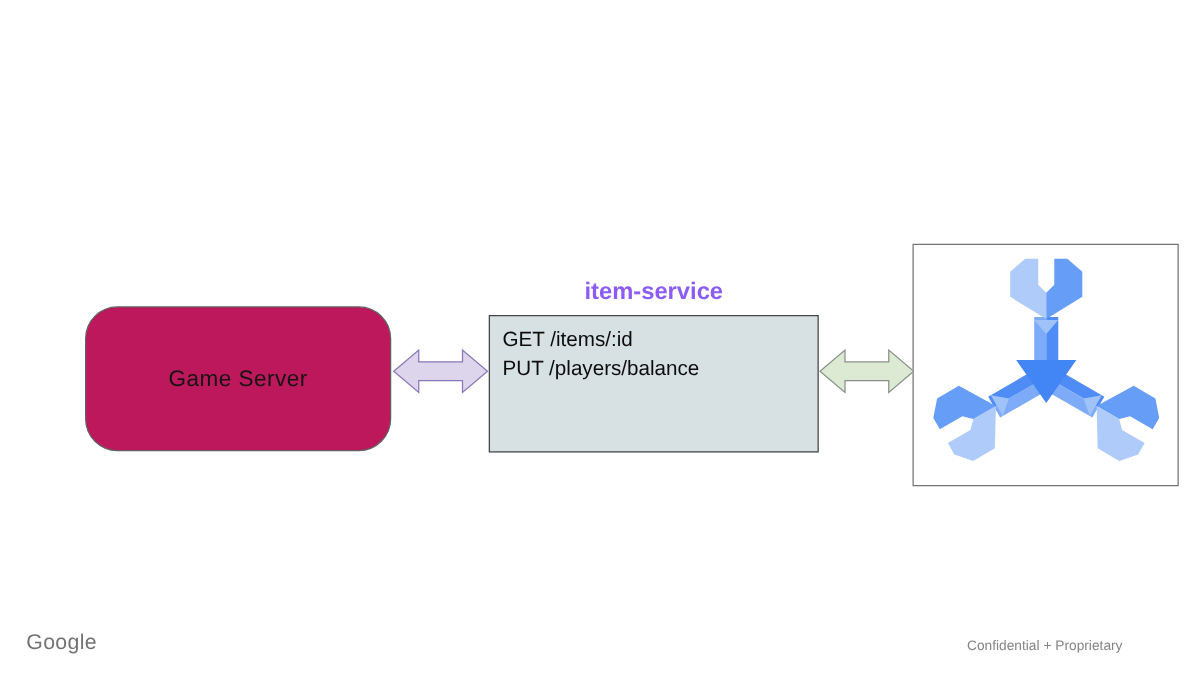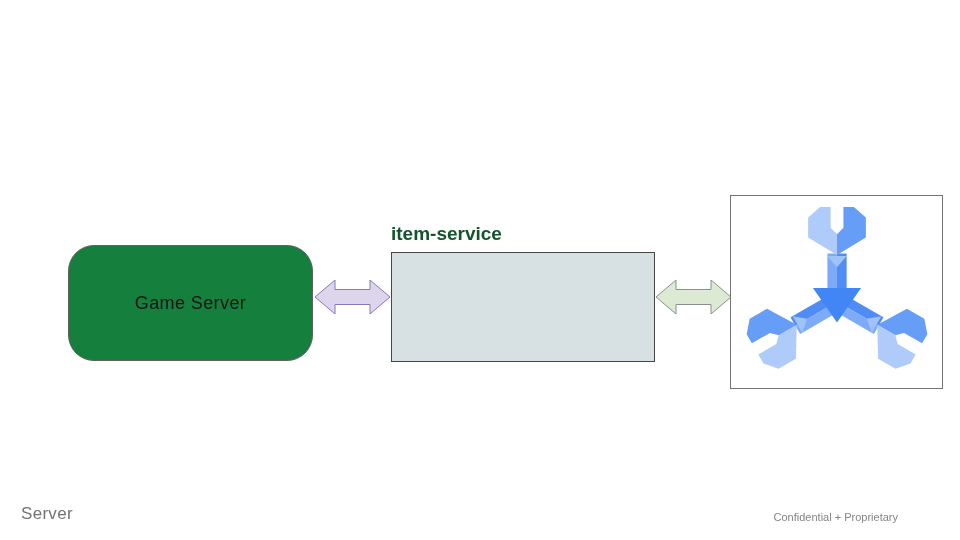--- a/index.html
+++ b/index.html
@@ -18,21 +18,21 @@
     box-sizing:border-box;
     display:flex;align-items:center;justify-content:center;
   }
   .game-server-label{
     font-size:18px;color:#141414;letter-spacing:0.4px;
   }
 
   
   .item-service-title{
     left:391px;top:223px;width:264px;
-    text-align:left;font-weight:bold;font-size:19px;color:#14532d;
+    text-align:center;font-weight:bold;font-size:19px;color:#8b5cf6;
   }
   .item-service{
     left:391px;top:252px;width:264px;height:110px;
     border:1.5px solid #474747;
     box-sizing:border-box;
     padding:8px 0 0 10px;
   }
   .endpoint{
     font-size:16.5px;line-height:22.5px;color:#0c0c0c;white-space:pre;
   }
@@ -56,31 +56,33 @@
   .google-logo{
     left:21px;top:504px;font-size:17px;color:#737373;letter-spacing:0.3px;
   }
   .confidential{
     right:62px;top:511px;font-size:11px;color:#848484;
   }
 </style>
 </head>
 <body style="background: rgb(255, 255, 255);">
 
-<div class="abs game-server" style="background-color: #15803d; border-color: rgb(97, 97, 97);">
+<div class="abs game-server" style="background-color: #be185d; border-color: rgb(97, 97, 97);">
   <span class="game-server-label">Game Server</span>
 </div>
 
 <svg class="abs connector connector-left" viewBox="0 0 75 36">
   <polygon points="0,18 20,1 20,10.5 55,10.5 55,1 75,18 55,35 55,25.5 20,25.5 20,35" stroke-width="1" style="fill: rgb(220, 213, 236); stroke: rgb(136, 120, 184);"></polygon>
 </svg>
 
 <div class="abs item-service-title">item-service</div>
 
 <div class="abs item-service" style="background-color: rgb(215, 225, 228); border-color: rgb(71, 71, 71);">
+  <div class="endpoint">GET /items/:id</div>
+  <div class="endpoint">PUT /players/balance</div>
 </div>
 
 <svg class="abs connector connector-right" viewBox="0 0 75 36">
   <polygon points="0,18 20,1 20,10.5 55,10.5 55,1 75,18 55,35 55,25.5 20,25.5 20,35" stroke-width="1" style="fill: rgb(220, 234, 212); stroke: rgb(138, 145, 138);"></polygon>
 </svg>
 
 <div class="abs spanner-box" style="border-color: rgb(117, 117, 117);">
   <svg id="spanner-svg" class="spanner-svg" viewBox="-120 -128 240 232" preserveAspectRatio="xMidYMid meet">
       <g transform="rotate(0)">
         <polygon points="-12,4 -12,-60 0,-60 0,4" fill="#7dabf8"></polygon>
@@ -100,14 +102,14 @@
         <polygon points="-12,4 -12,-60 0,-60 0,4" fill="#7dabf8"></polygon>
         <polygon points="0,4 0,-60 12,-60 12,4" fill="#4f8cf5"></polygon>
         <polygon points="-12,-57 12,-57 0,-43" fill="#9fc2f9"></polygon>
         <polygon points="0,-58 -36,-80 -36,-105 -21,-118 -8,-118 -8,-92 0,-84" fill="#aecbfa"></polygon>
         <polygon points="0,-58 0,-84 8,-92 8,-118 21,-118 36,-105 36,-80" fill="#669df6"></polygon>
       </g>
       <polygon points="0,26 -30,-17 30,-17" fill="#4285f4"></polygon>
     </svg>
 </div>
 
-<div class="abs google-logo">Server</div>
+<div class="abs google-logo">Google</div>
 <div class="abs confidential">Confidential + Proprietary</div>
 
 </body></html>

